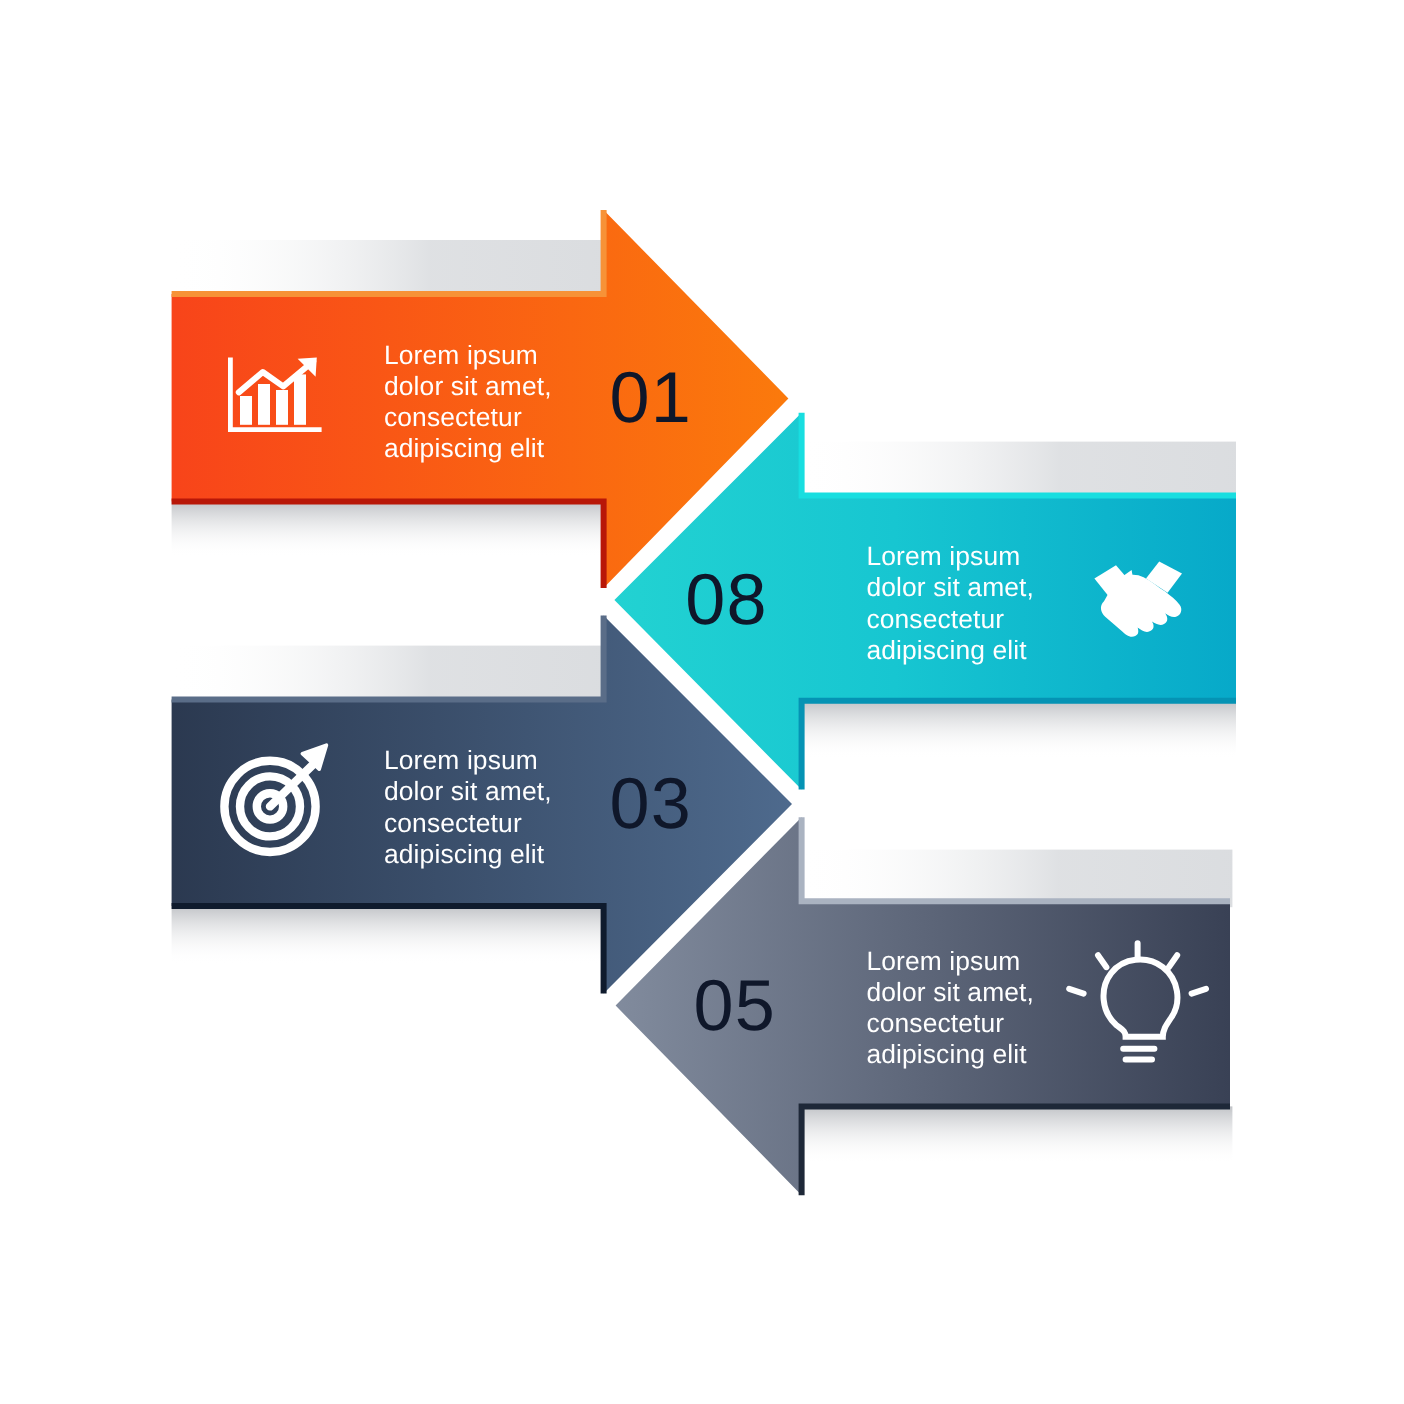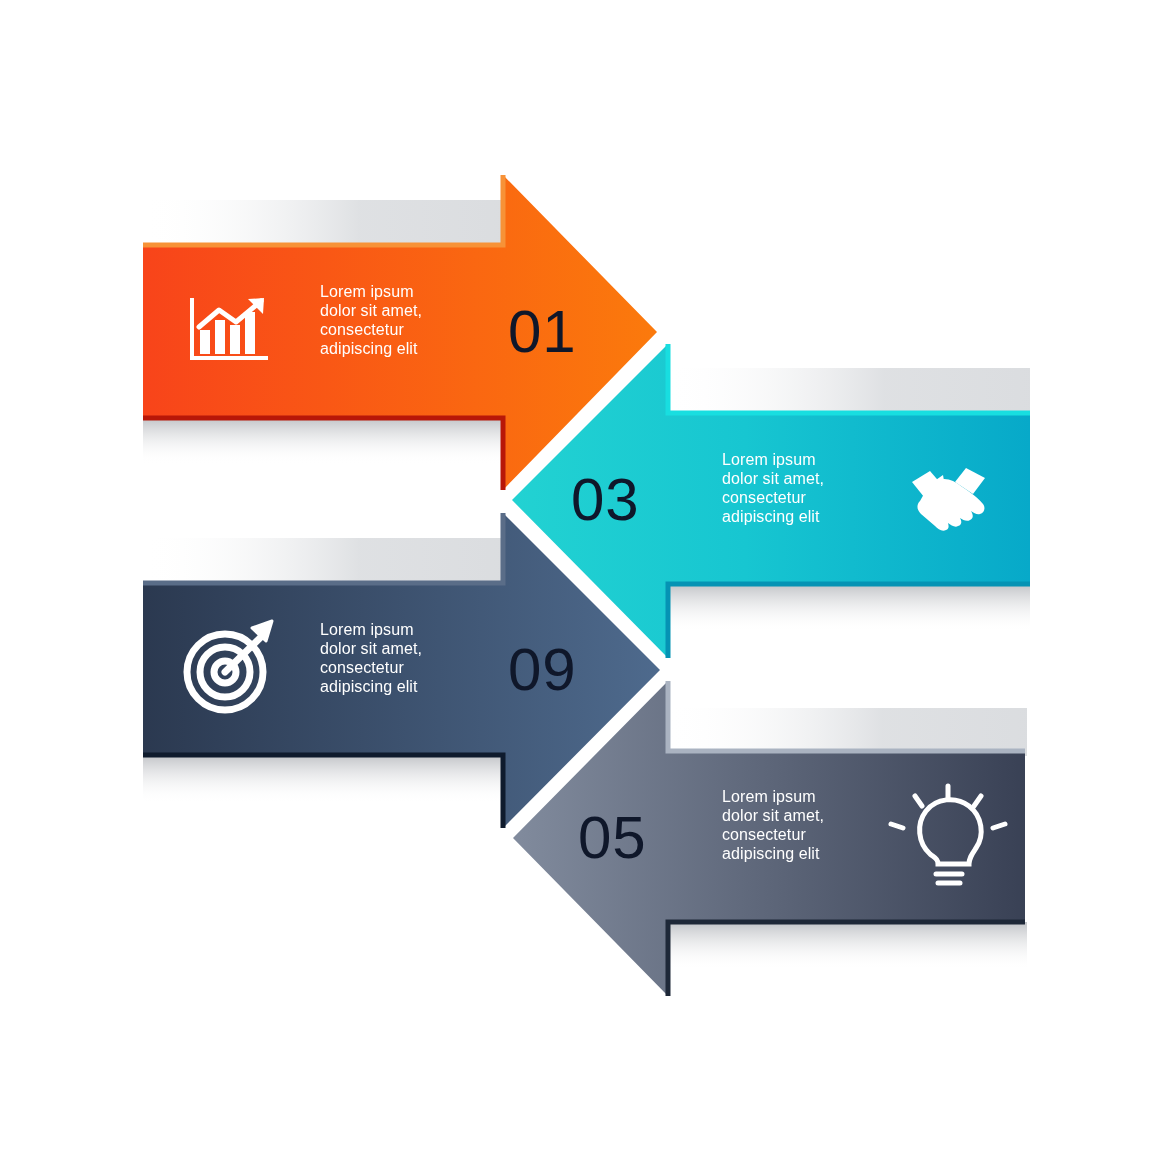--- a/index.html
+++ b/index.html
@@ -11,21 +11,21 @@
   }
   #stage{position:relative;width:1170px;height:1170px;background:#fff;}
   #stage svg{position:absolute;left:0;top:0;width:1170px;height:1170px;}
 
   .txt{
     position:absolute;
     color:#ffffff;
     font-family:"Liberation Sans", sans-serif;
     white-space:pre-line;
     line-height:1.18;
-    font-size:16px;
+    font-size:22px;
     letter-spacing:.1px;
   }
   .num{
     position:absolute;
     color:#0f172a;
     font-family:"Liberation Sans", sans-serif;
     font-size:60px;
     letter-spacing:1px;
     line-height:1;
   }
@@ -138,31 +138,31 @@
     <path d="M948,798 l0,-12 M922,806 l-7,-10 M974,806 l7,-10 M903,828 l-12,-4 M993,828 l12,-4"></path>
   </g>
 </svg>
 
 <div class="txt" style="left:320px;top:283px;width:170px;">Lorem ipsum
 dolor sit amet,
 consectetur
 adipiscing elit</div>
 <div class="num" style="left:508px;top:302px;">01</div>
 
-<div class="num" style="left:571px;top:470px;">03</div>
+<div class="num" style="left:571px;top:470px;">08</div>
 <div class="txt" style="left:722px;top:451px;width:175px;">Lorem ipsum
 dolor sit amet,
 consectetur
 adipiscing elit</div>
 
 <div class="txt" style="left:320px;top:621px;width:170px;">Lorem ipsum
 dolor sit amet,
 consectetur
 adipiscing elit</div>
-<div class="num" style="left:508px;top:640px;">09</div>
+<div class="num" style="left:508px;top:640px;">03</div>
 
 <div class="num" style="left:578px;top:808px;">05</div>
 <div class="txt" style="left:722px;top:788px;width:175px;">Lorem ipsum
 dolor sit amet,
 consectetur
 adipiscing elit</div>
 
 </div>
 
 </body></html>

